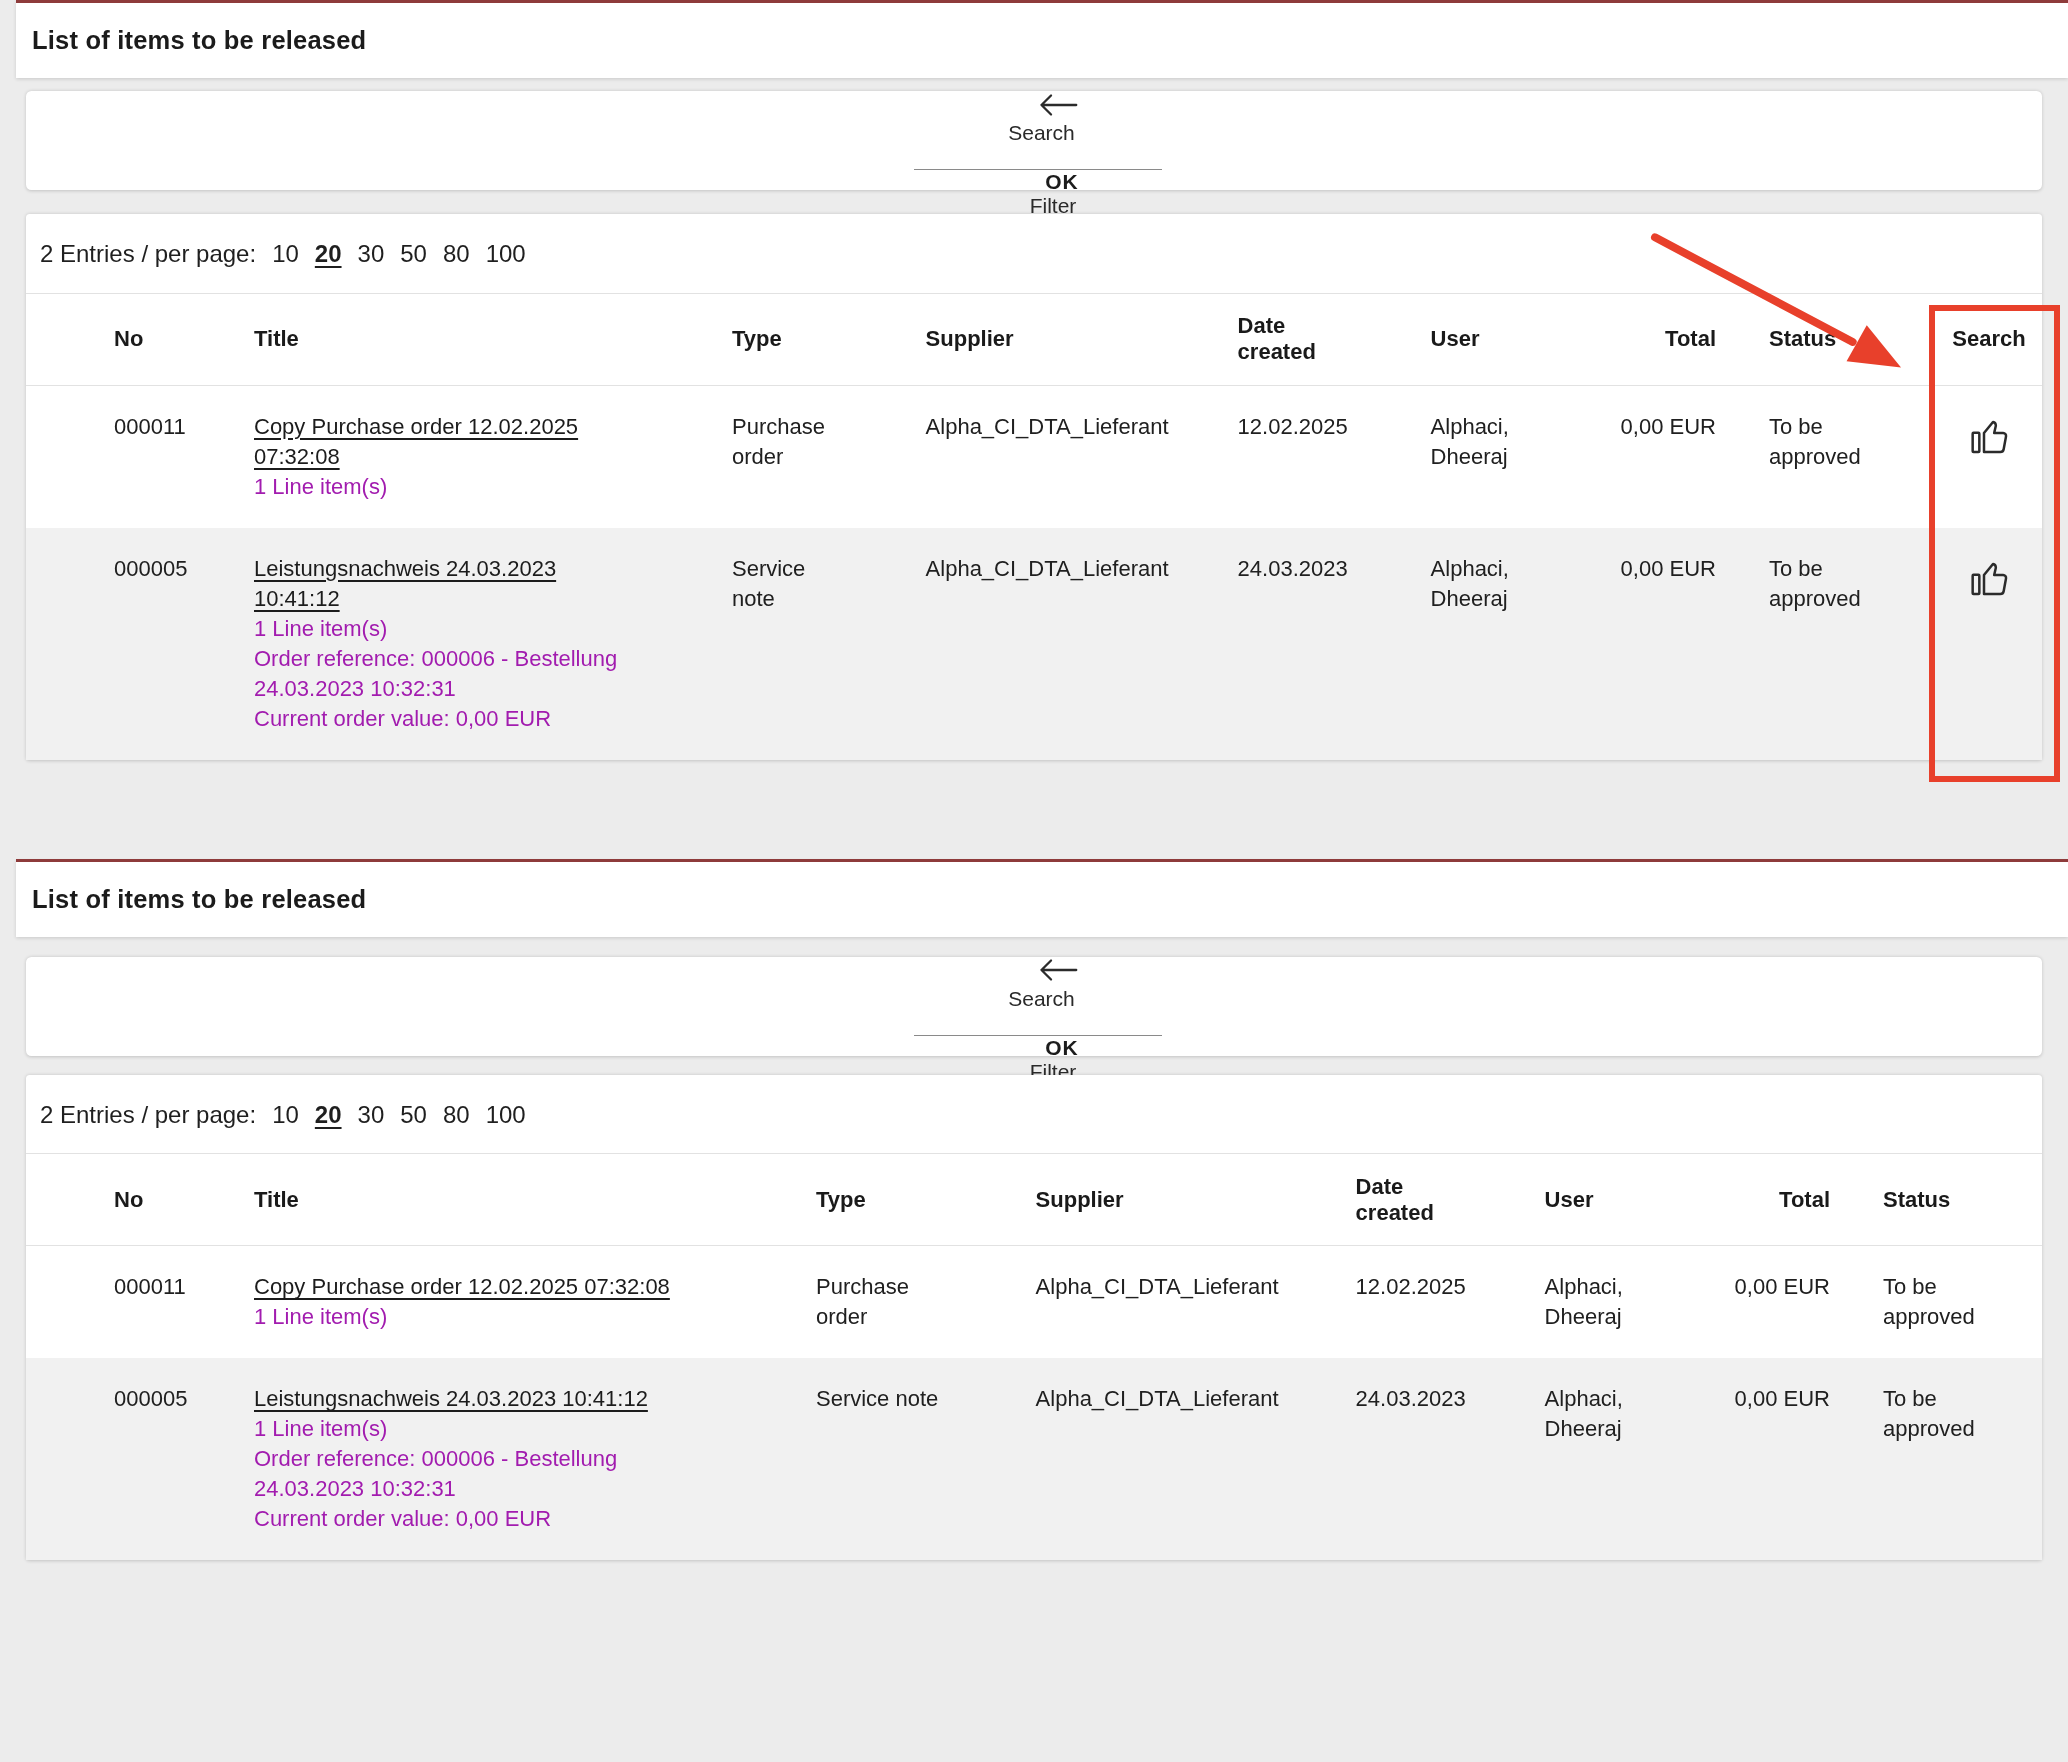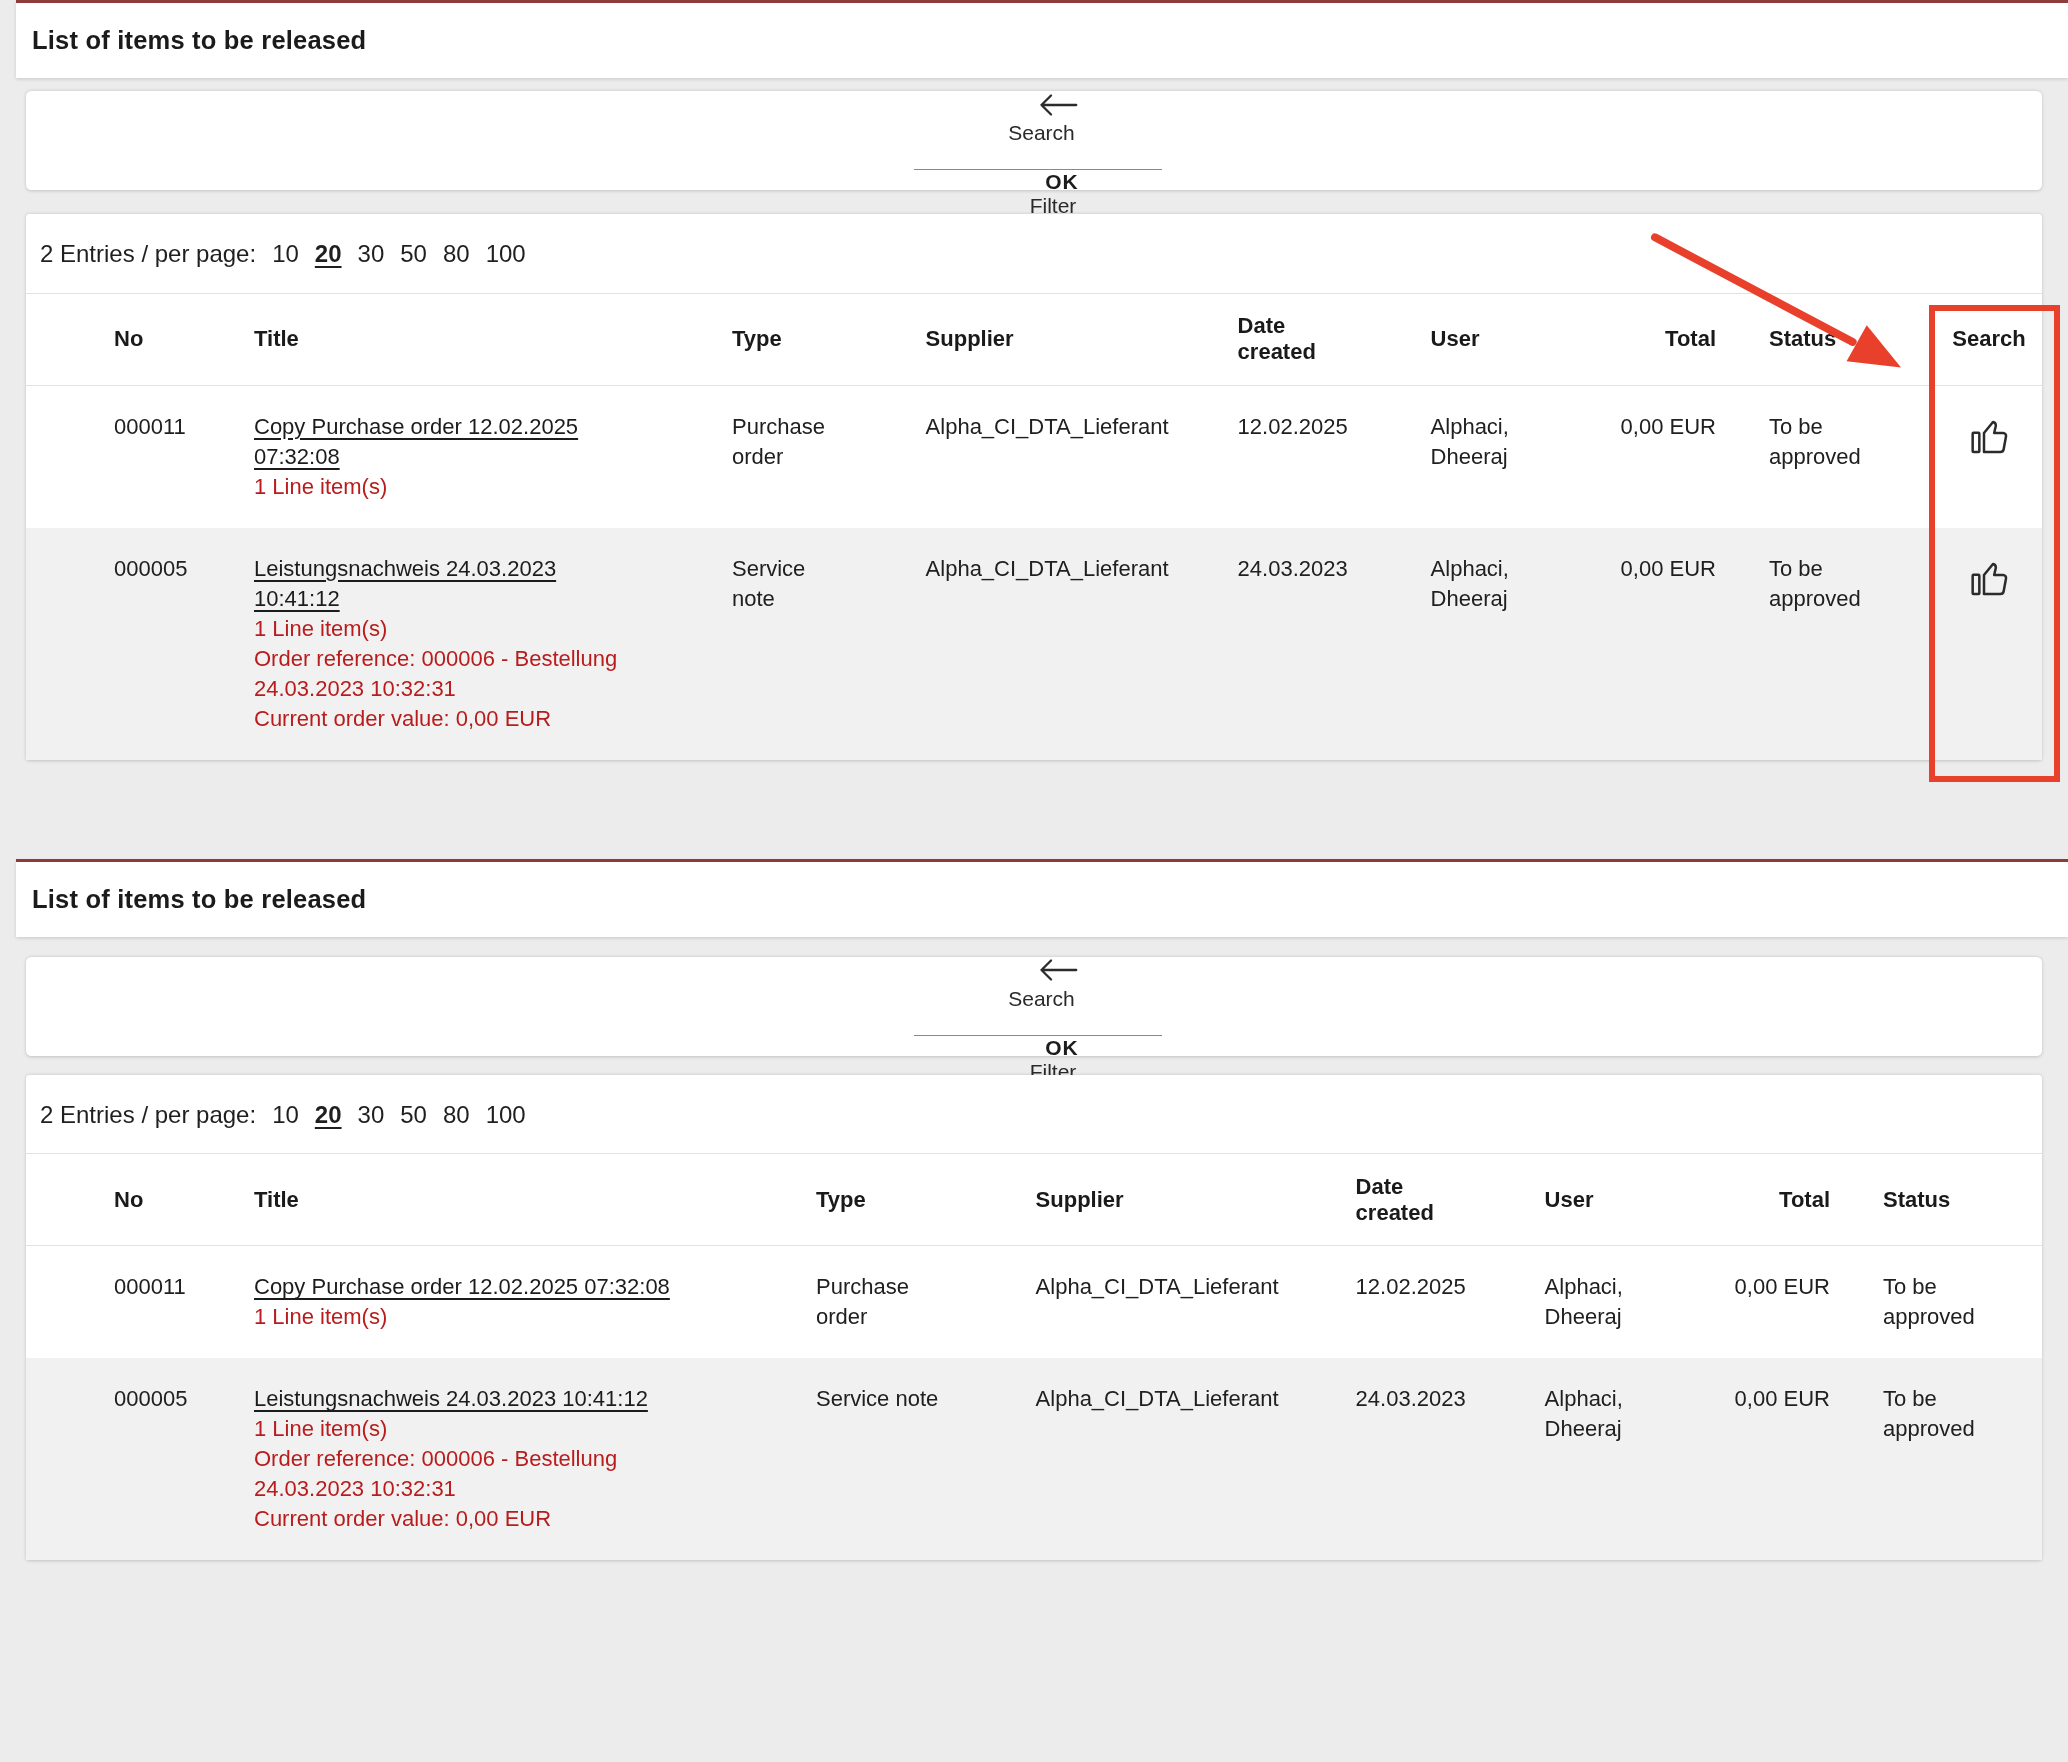--- a/index.html
+++ b/index.html
@@ -80,21 +80,21 @@
   .c-supplier { padding-left:17.6px; padding-right:26px; }
   .c-date { padding-left:17.6px; padding-right:57px; }
   .tbl-header .c-date { padding-right:83px; }
   .c-user { padding-left:17.6px; padding-right:97px; }
   .c-total { text-align:right; padding-right:31px; }
   .c-status { padding-left:22px; padding-right:66px; }
   .c-action { text-align:center; }
   .c-action .thumb-wrap { padding-top:5.3px; display:inline-block; }
 
   .title-link { color:#1c1c1c; text-decoration:underline; text-underline-offset:3.5px; cursor:pointer; }
-  .detail-line { color:#b91c1c; }
+  .detail-line { color:#a21caf; }
 
   
   .annot-box {
     position:absolute; left:1929px; top:305px; width:131px; height:477px;
     border:6.1px solid #e8402b; pointer-events:none; z-index:5;
   }
   .annot-arrow { position:absolute; left:1633px; top:218px; pointer-events:none; z-index:5; }
 </style>
 </head>
 <body>

